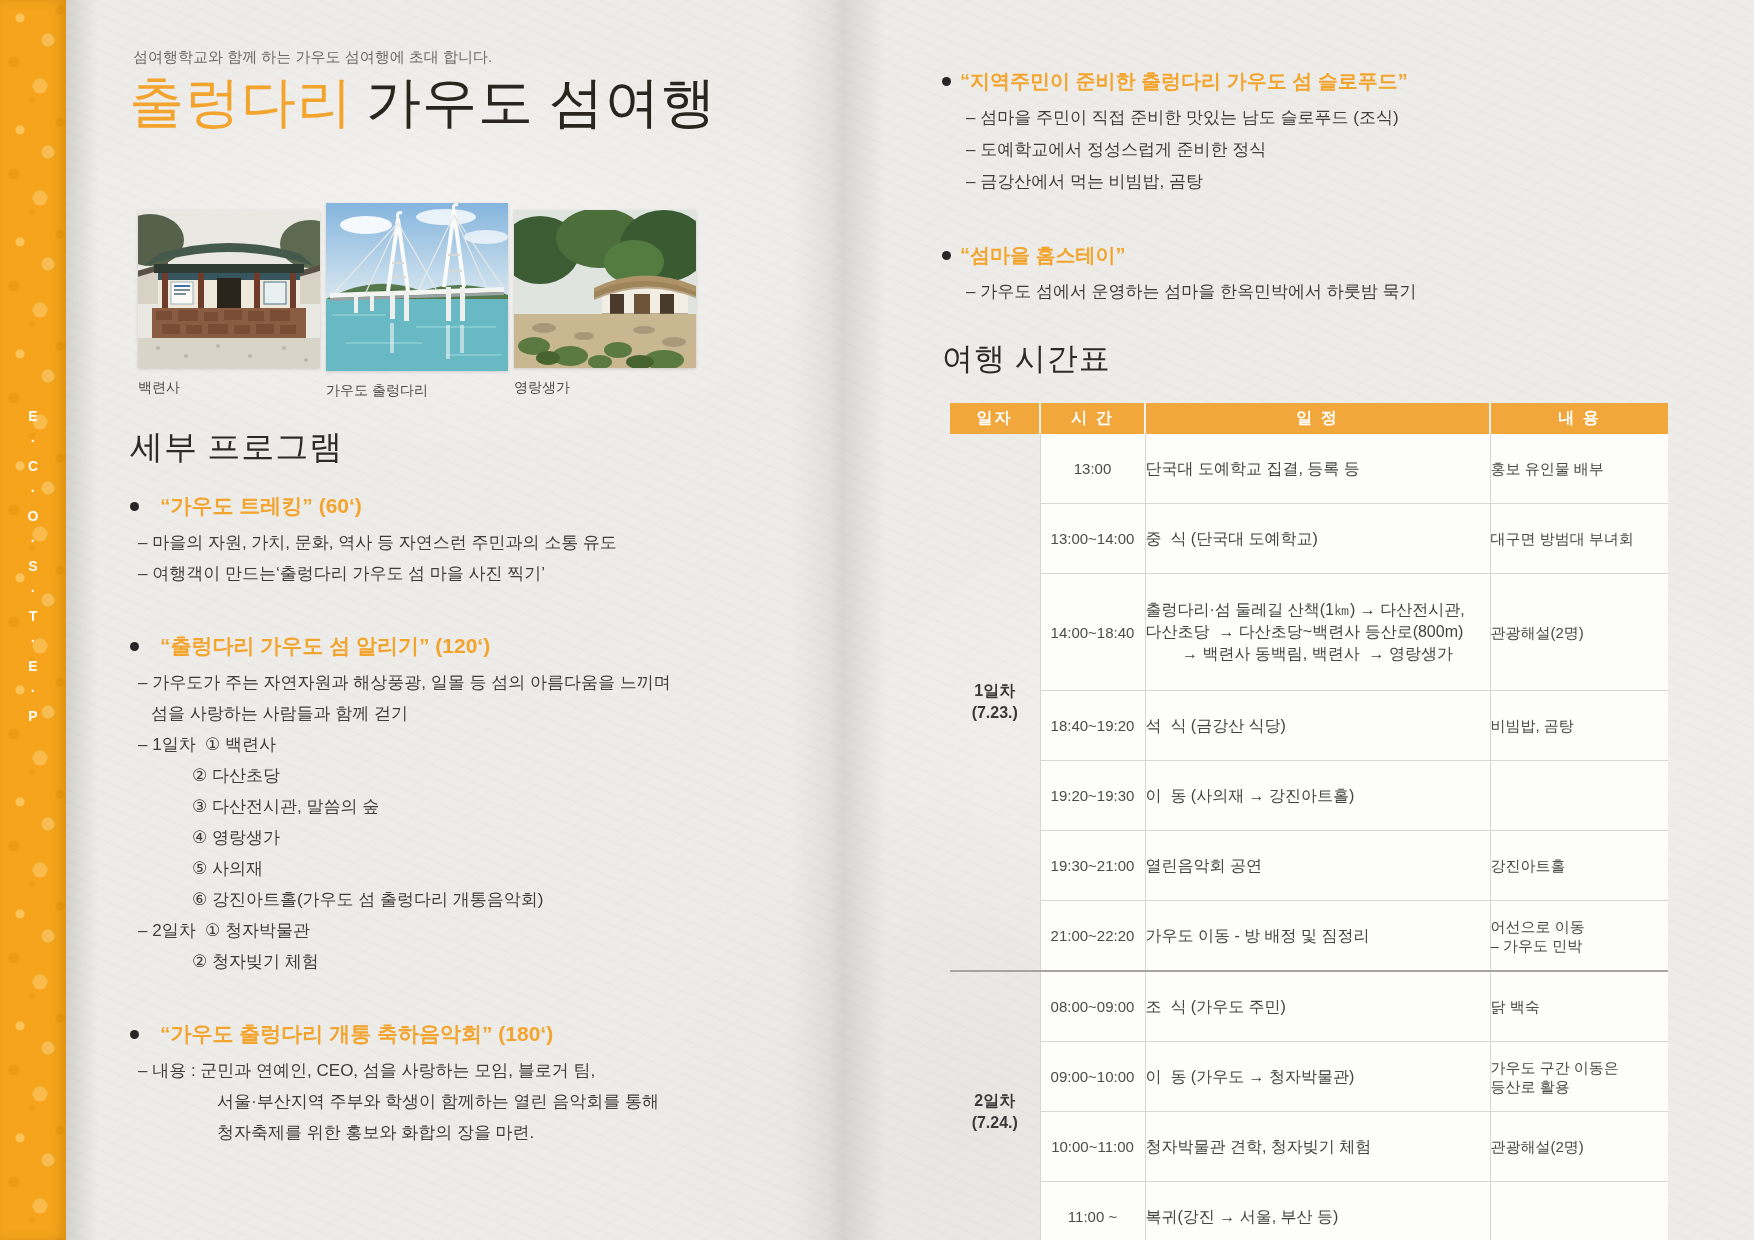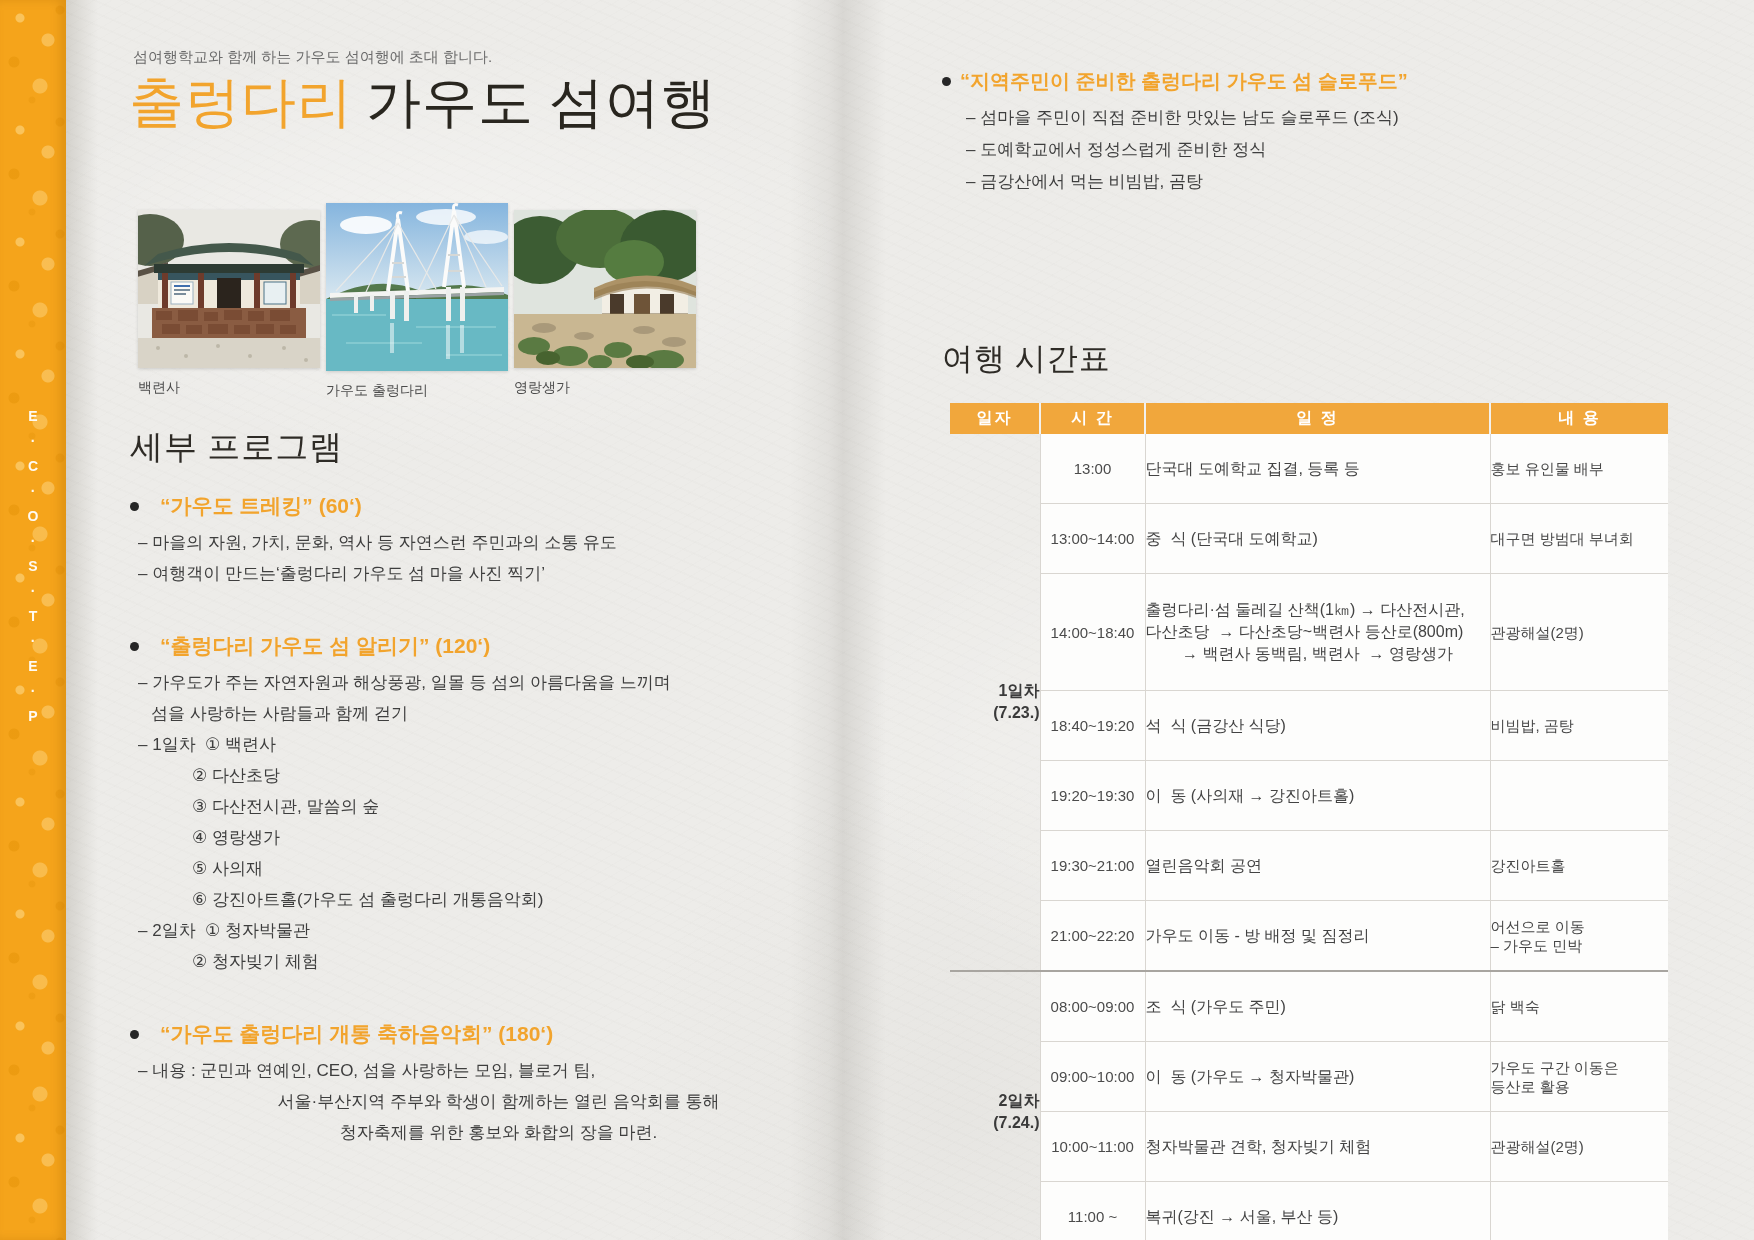--- a/index.html
+++ b/index.html
@@ -70,21 +70,21 @@
   }
   .programs{position:absolute;left:130px;top:492px;width:650px;}
   .program + .program{margin-top:43px;}
   .prog-head{display:flex;align-items:center;gap:21px;margin-bottom:7px;}
   .dot{width:9px;height:9px;border-radius:50%;background:#262626;flex:none;}
   .prog-title{color:var(--accent);font-weight:bold;font-size:21px;}
   .prog-line{font-size:17px;color:#3e3e3e;line-height:31px;white-space:pre-wrap;}
   .ind1{padding-left:8px;}
   .ind2{padding-left:21px;}
   .ind3{padding-left:62px;}
-  .ind4{padding-left:87px;text-align:center;}
+  .ind4{padding-left:87px;}
 
   
   .right-bullets{position:absolute;left:942px;top:68px;width:600px;}
   .rbullet + .rbullet{margin-top:44px;}
   .rb-head{display:flex;align-items:center;gap:9px;margin-bottom:7px;}
   .rb-title{color:var(--accent);font-weight:bold;font-size:20px;}
   .rb-line{font-size:17px;color:#3e3e3e;line-height:32px;padding-left:24px;white-space:pre-wrap;}
 
   .schedule-title{
     position:absolute;left:942px;top:338px;margin:0;
@@ -103,21 +103,21 @@
     background:var(--table-header);color:#fff;font-size:16px;font-weight:bold;
     height:31px;padding:0;letter-spacing:2px;
   }
   .sched-table th + th{border-left:2px solid #f2f1ee;}
   .sched-table td{
     border-bottom:1px solid #d9d6d1;vertical-align:middle;
     height:61px;padding:4px 0;
   }
   .sched-table tr.row-tall td{height:108px;}
   .cell-day{
-    text-align:right;font-weight:bold;color:#3a3a3a;font-size:16px;
+    text-align:center;font-weight:bold;color:#3a3a3a;font-size:16px;
     border-right:1px solid #d9d6d1;background:transparent;line-height:22px;
   }
   .cell-time{
     text-align:center;font-size:15px;color:#4b4b4b;background:#fdfdfc;margin-left:8px;
   }
   .cell-schedule{
     background:#fdfdfc;border-left:1px solid #d9d6d1;
     font-size:16px;color:#434343;padding-left:17px;line-height:22px;
   }
   .cell-schedule div{white-space:pre-wrap;}
@@ -350,20 +350,27 @@
 <div class="right-bullets" id="right-bullets">
     <div class="rbullet">
       <div class="rb-head">
         <span class="dot"></span>
         <span class="rb-title">“지역주민이 준비한 출렁다리 가우도 섬 슬로푸드”</span>
       </div>
       <div class="rb-line">– 섬마을 주민이 직접 준비한 맛있는 남도 슬로푸드 (조식)</div>
       <div class="rb-line">– 도예학교에서 정성스럽게 준비한 정식</div>
       <div class="rb-line">– 금강산에서 먹는 비빔밥, 곰탕</div>
     </div>
+    <div class="rbullet">
+      <div class="rb-head">
+        <span class="dot"></span>
+        <span class="rb-title">“섬마을 홈스테이”</span>
+      </div>
+      <div class="rb-line">– 가우도 섬에서 운영하는 섬마을 한옥민박에서 하룻밤 묵기</div>
+    </div>
   </div>
 
 <h2 class="schedule-title">여행 시간표</h2>
 
 <table class="sched-table" id="sched-table">
   <colgroup>
     <col class="c-day">
       <col class="c-time">
       <col class="c-sched">
       <col class="c-note">

